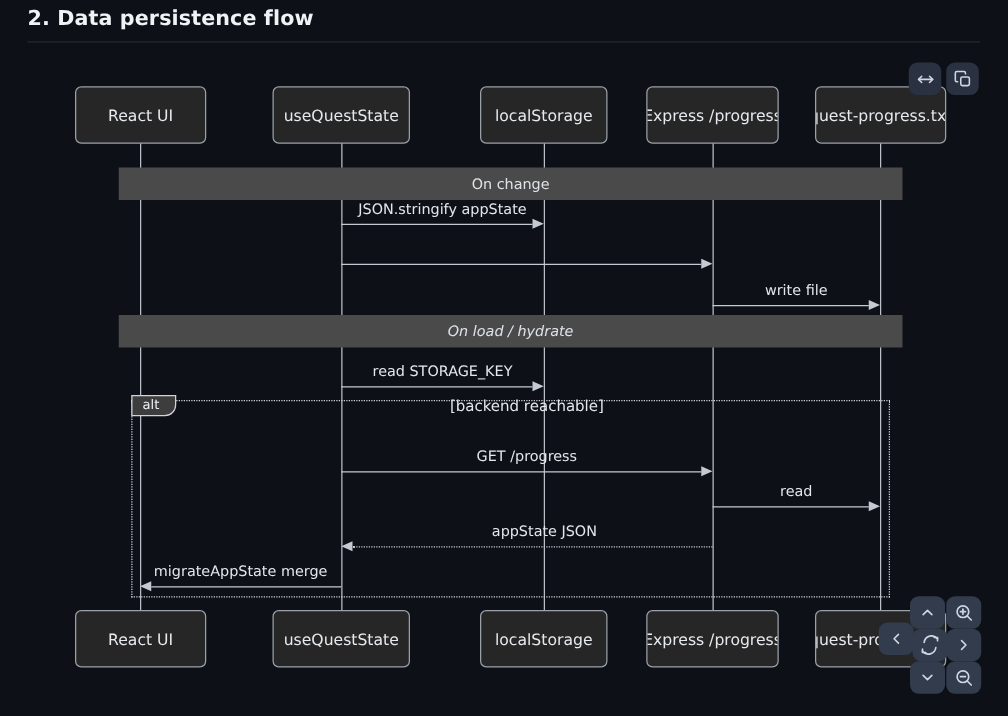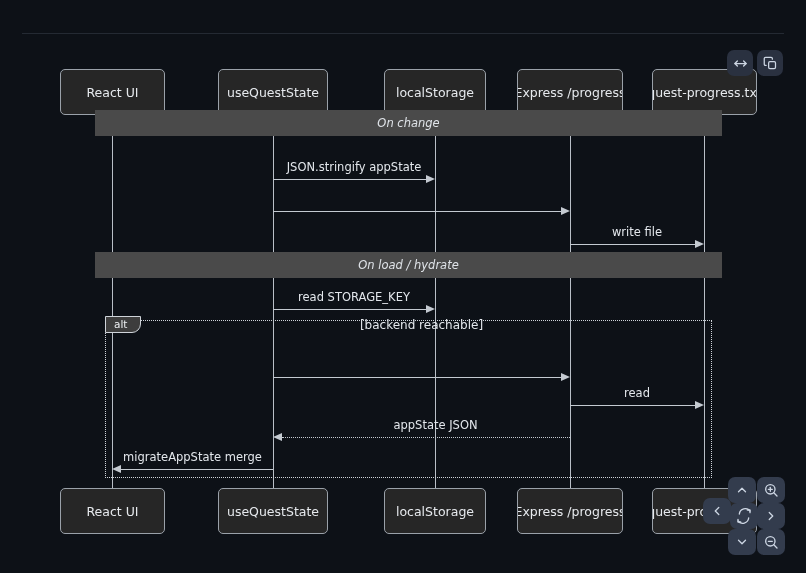--- a/index.html
+++ b/index.html
@@ -103,20 +103,21 @@
   .ctl-nav { background: #333c4d; }
   .ctl svg { display: block; }
 
   .nav-cluster { position: absolute; }
 </style>
 </head>
 <body>
 
 <div id="root">
 
+  <div class="page-title">2. Data persistence flow</div>
   <div class="title-rule"></div>
 
   <div class="canvas">
 
     <div class="lifeline" style="left:112px"></div>
     <div class="lifeline" style="left:273px"></div>
     <div class="lifeline" style="left:435px"></div>
     <div class="lifeline" style="left:570px"></div>
     <div class="lifeline" style="left:704px"></div>
 
@@ -129,21 +130,21 @@
     <div class="actor" style="left:384px; top:31px; width:102px;">
         <span>localStorage</span>
       </div>
     <div class="actor" style="left:517px; top:31px; width:106px;">
         <span>Express /progress</span>
       </div>
     <div class="actor" style="left:652px; top:31px; width:105px;">
         <span>quest-progress.txt</span>
       </div>
 
-    <div class="section-bar" style="top:72px;font-style:italic;">
+    <div class="section-bar" style="top:96px;">
         <span>On change</span>
       </div>
     <div class="section-bar" style="top:214px;font-style:italic;">
         <span>On load / hydrate</span>
       </div>
 
     <div class="msg-label" style="left:273px; top:122px; width:162px;">JSON.stringify appState</div>
     <div class="msg-line" style="left:273px; top:141px; width:153px;"></div>
     <div class="arrowhead right" style="left:426px; top:137px;"></div>
 
@@ -155,20 +156,21 @@
     <div class="arrowhead right" style="left:695px; top:202px;"></div>
 
     <div class="msg-label" style="left:273px; top:252px; width:162px;">read STORAGE_KEY</div>
     <div class="msg-line" style="left:273px; top:271px; width:153px;"></div>
     <div class="arrowhead right" style="left:426px; top:267px;"></div>
 
     <div class="frag" style="left:105px; top:282px; width:607px; height:158px;"></div>
     <div class="frag-tag" style="left:105px; top:278px;">alt</div>
     <div class="frag-cond" style="left:273px; top:280px; width:297px; text-align:center;">[backend reachable]</div>
 
+    <div class="msg-label" style="left:273px; top:320px; width:297px;">GET /progress</div>
     <div class="msg-line" style="left:273px; top:339px; width:288px;"></div>
     <div class="arrowhead right" style="left:561px; top:335px;"></div>
 
     <div class="msg-label" style="left:570px; top:348px; width:134px;">read</div>
     <div class="msg-line" style="left:570px; top:367px; width:125px;"></div>
     <div class="arrowhead right" style="left:695px; top:363px;"></div>
 
     <div class="msg-label" style="left:287px; top:380px; width:297px;">appState JSON</div>
     <div class="msg-line dashed" style="left:282px; top:399px; width:288px;"></div>
     <div class="arrowhead left" style="left:273px; top:395px;"></div>

